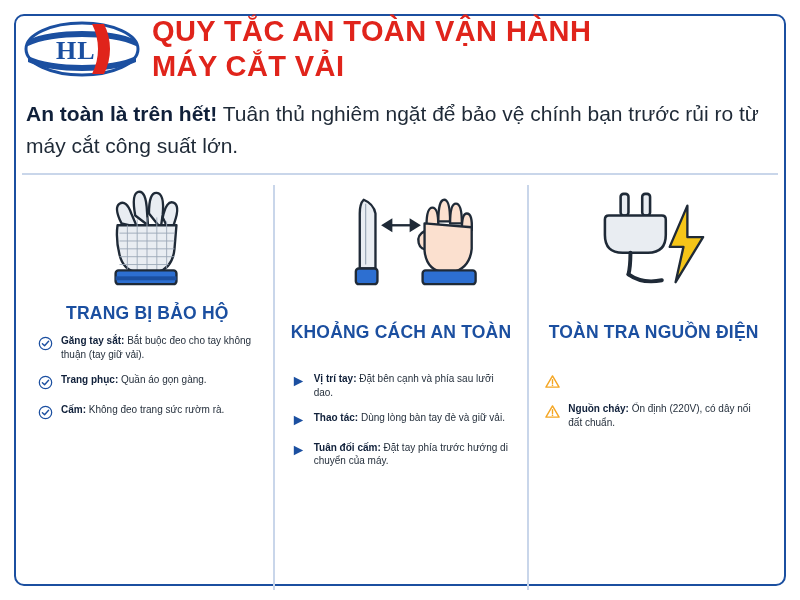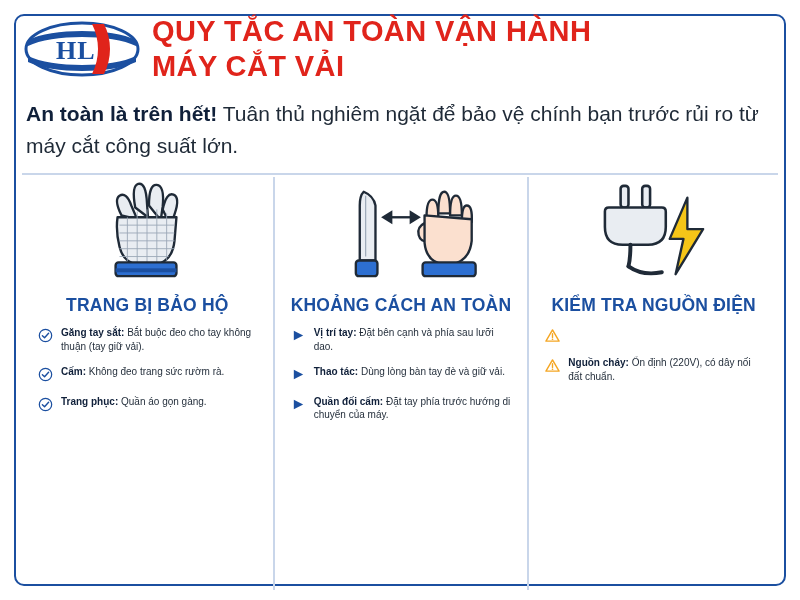--- a/index.html
+++ b/index.html
@@ -68,30 +68,30 @@
   .divider-h {
     height: 2px;
     background: #c9d6ea;
     margin: 2px 0 0 0;
   }
 
   
   .columns {
     display: flex;
     flex: 1 1 auto;
-    padding-top: 2px;
+    padding-top: 10px;
   }
   .col {
     flex: 1 1 33.33%;
     padding: 0 16px;
     display: flex;
     flex-direction: column;
     align-items: center;
   }
-  .col + .col { border-left: 2px solid #c9d6ea; }
+  .col + .col { border-left: 2px solid #c9d6ea; gap: 19px; }
 
   .icon-box {
     height: 110px;
     display: flex;
     align-items: center;
     justify-content: center;
     width: 100%;
   }
   .col-title {
     color: #1b4fa0;
@@ -183,30 +183,30 @@
             </span>
             <span class="txt"><b>Găng tay sắt:</b><span> Bắt buộc đeo cho tay không thuận (tay giữ vải).</span></span>
           </li>
           <li>
             <span class="bullet">
               <svg viewBox="0 0 16 16" width="15" height="15">
                   <circle cx="8" cy="8" r="6.6" fill="none" stroke="#1b4fa0" stroke-width="1.3"></circle>
                   <path d="M4.7 8.2 L7 10.4 L11.3 5.6" fill="none" stroke="#1b4fa0" stroke-width="1.5" stroke-linecap="round" stroke-linejoin="round"></path>
                 </svg>
             </span>
-            <span class="txt"><b>Cấm:</b><span> Không đeo trang sức rườm rà.</span></span>
+            <span class="txt"><b>Trang phục:</b><span> Quần áo gọn gàng.</span></span>
           </li>
           <li>
             <span class="bullet">
               <svg viewBox="0 0 16 16" width="15" height="15">
                   <circle cx="8" cy="8" r="6.6" fill="none" stroke="#1b4fa0" stroke-width="1.3"></circle>
                   <path d="M4.7 8.2 L7 10.4 L11.3 5.6" fill="none" stroke="#1b4fa0" stroke-width="1.5" stroke-linecap="round" stroke-linejoin="round"></path>
                 </svg>
             </span>
-            <span class="txt"><b>Trang phục:</b><span> Quần áo gọn gàng.</span></span>
+            <span class="txt"><b>Cấm:</b><span> Không đeo trang sức rườm rà.</span></span>
           </li>
         </ul>
       </div>
 
       <div class="col">
         <div class="icon-box">
           <svg viewBox="0 0 160 110" width="158" height="108">
 
             <path d="M42 14 q10 4 12 14 l0 56 l-16 0 l0 -56 q0 -10 4 -14 z" fill="#e9edf2" stroke="#1f2a37" stroke-width="2.4" stroke-linejoin="round"></path>
             <path d="M44 18 l0 62" stroke="#9aa7b6" stroke-width="1.2"></path>
@@ -246,41 +246,41 @@
                 </svg>
             </span>
             <span class="txt"><b>Thao tác:</b><span> Dùng lòng bàn tay đè và giữ vải.</span></span>
           </li>
           <li>
             <span class="bullet">
               <svg viewBox="0 0 16 16" width="15" height="15">
                   <path d="M3 3 L13 8 L3 13 Z" fill="#1b4fa0"></path>
                 </svg>
             </span>
-            <span class="txt"><b>Quần đối cấm:</b><span> Đặt tay phía trước hướng di chuyển của máy.</span></span>
+            <span class="txt"><b>Tuân đối cấm:</b><span> Đặt tay phía trước hướng di chuyển của máy.</span></span>
           </li>
         </ul>
       </div>
 
       <div class="col">
         <div class="icon-box">
           <svg viewBox="0 0 140 110" width="138" height="108">
 
             <g stroke="#1f2a37" stroke-width="2.6" fill="#e9edf2" stroke-linejoin="round">
               <rect x="36" y="8" width="8" height="22" rx="3"></rect>
               <rect x="58" y="8" width="8" height="22" rx="3"></rect>
               <path d="M24 30 h54 q4 0 4 4 v16 q0 18 -18 18 h-26 q-18 0 -18 -18 v-16 q0 -4 4 -4 z"></path>
             </g>
             <path d="M46 68 q0 14 -2 22" stroke="#1f2a37" stroke-width="4" fill="none" stroke-linecap="round"></path>
             <path d="M44 90 q14 10 34 6" stroke="#1f2a37" stroke-width="4" fill="none" stroke-linecap="round"></path>
 
             <path d="M104 20 L86 62 L100 62 L92 98 L120 52 L104 52 Z" fill="#f5c518" stroke="#1f2a37" stroke-width="2.4" stroke-linejoin="round"></path>
           </svg>
         </div>
-        <div class="col-title">KIỂM TRA NGUỒN ĐIỆN</div>
+        <div class="col-title">TOÀN TRA NGUỒN ĐIỆN</div>
         <ul class="items">
           <li>
             <span class="bullet">
               <svg viewBox="0 0 16 16" width="15" height="15">
                   <path d="M8 2 L15 14 L1 14 Z" fill="none" stroke="#f5a623" stroke-width="1.5" stroke-linejoin="round"></path>
                   <path d="M8 6.2 v4" stroke="#f5a623" stroke-width="1.5" stroke-linecap="round"></path>
                   <circle cx="8" cy="12" r="0.9" fill="#f5a623"></circle>
                 </svg>
             </span>
           </li>

